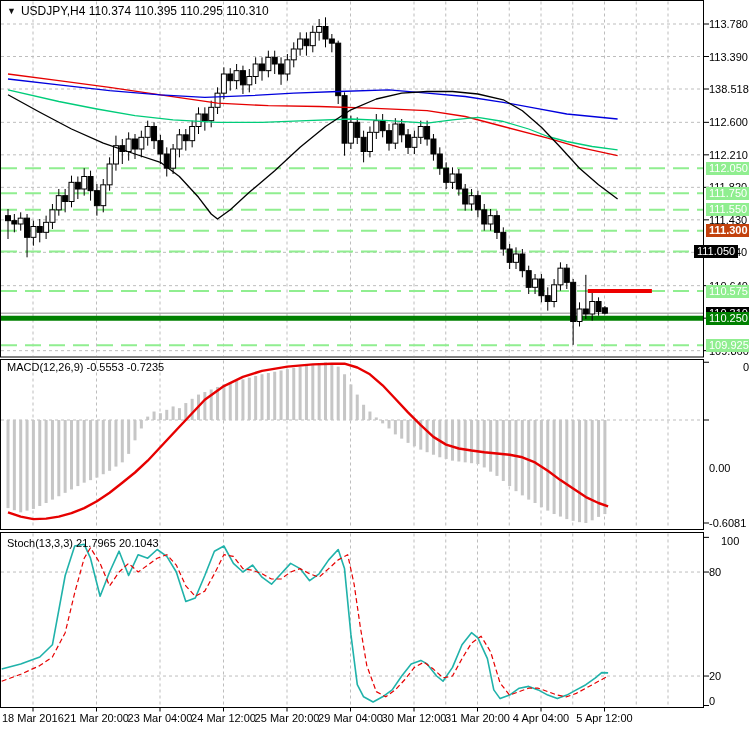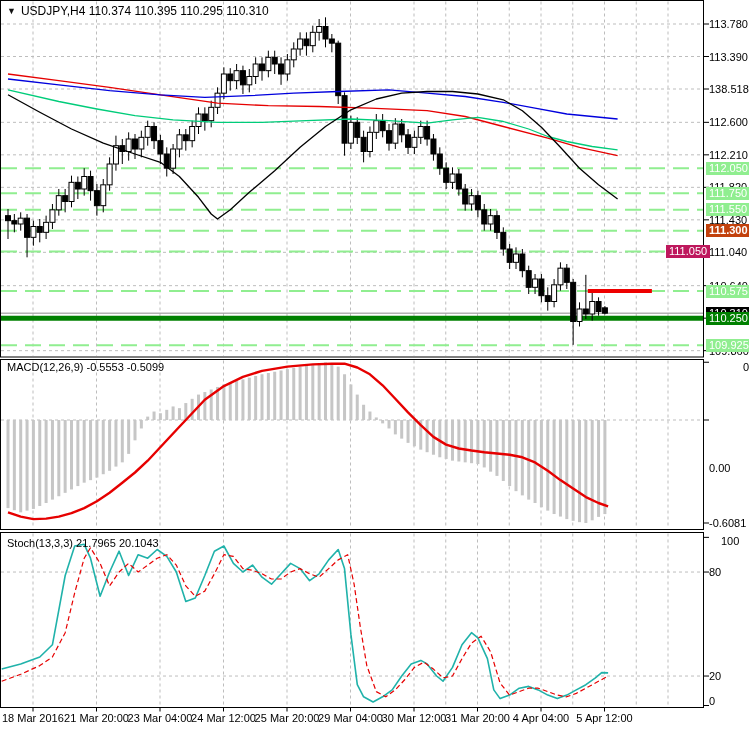--- a/index.html
+++ b/index.html
@@ -441,23 +441,23 @@
       <span class="lbl" style="left: 709px; top: 517.012px;">-0.6081</span>
       <span class="lbl" style="left: 721px; top: 534.5px;">100</span>
       <span class="lbl" style="left: 709px; top: 566.036px;">80</span>
       <span class="lbl" style="left: 709px; top: 670.034px;">20</span>
       <span class="lbl" style="left: 709px; top: 694.5px;">0</span>
       <span class="hl" style="left: 706px; top: 306.667px; background: rgb(0, 0, 0);">110.310</span>
       <span class="hl" style="left: 706px; top: 161.667px; background: rgb(144, 238, 144);">112.050</span>
       <span class="hl" style="left: 706px; top: 186.667px; background: rgb(144, 238, 144);">111.750</span>
       <span class="hl" style="left: 706px; top: 203.333px; background: rgb(144, 238, 144);">111.550</span>
       <span class="hl" style="left: 706px; top: 224.167px; background: #c2410c; font-weight: bold;">111.300</span>
-      <span class="hl" style="left: 666px; top: 245px; background: #be185d;">111.050</span>
+      <span class="hl" style="left: 694px; top: 245px; background: #000000;">111.050</span>
       <span class="hl" style="left: 706px; top: 284.583px; background: rgb(144, 238, 144);">110.575</span>
       <span class="hl" style="left: 706px; top: 338.75px; background: rgb(144, 238, 144);">109.925</span>
       <span class="hl" style="left: 706px; top: 311.667px; background: rgb(0, 128, 0);">110.250</span>
     </div>
   <div class="main-title">
     <span class="tri">▼</span><span>USDJPY,H4  110.374 110.395 110.295 110.310</span>
   </div>
-  <div class="pane-title" id="macd-title">MACD(12,26,9) -0.5553 -0.5099</div>
+  <div class="pane-title" id="macd-title">MACD(12,26,9) -0.5553 -0.7235</div>
   <div class="pane-title" id="stoch-title">Stoch(13,3,3) 21.7965 20.1043</div>
 </div>
 
 </body></html>

